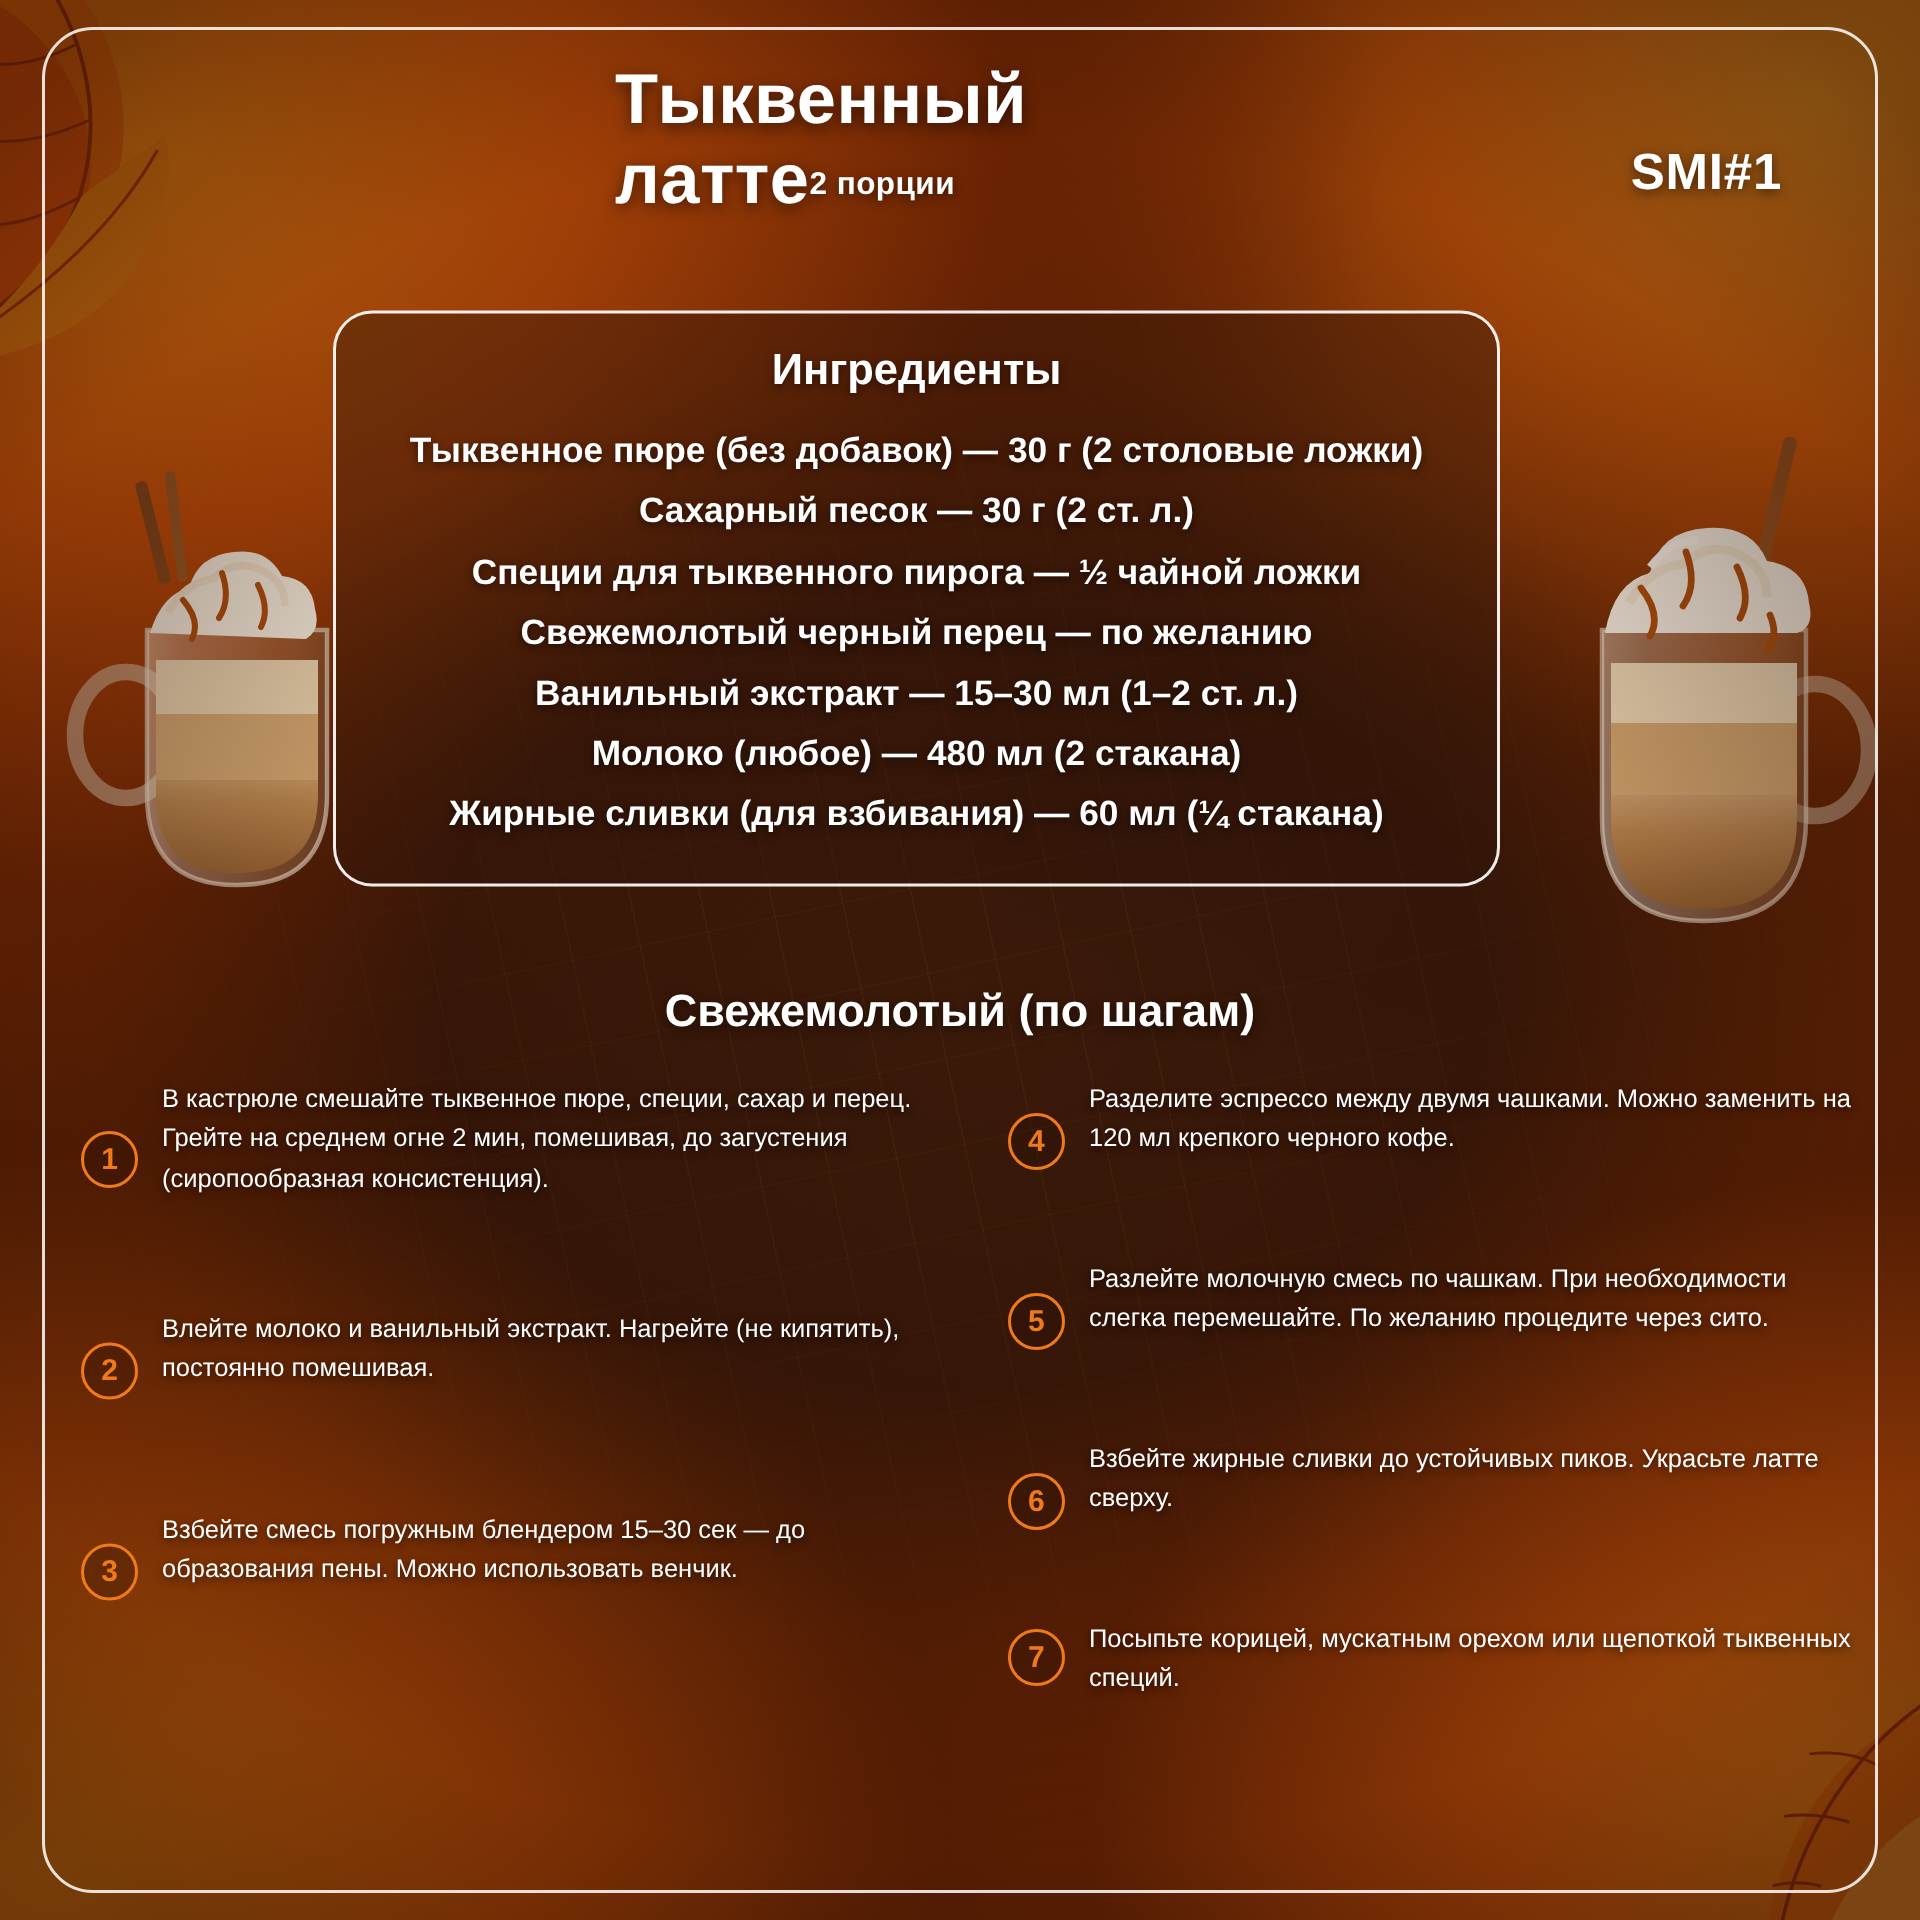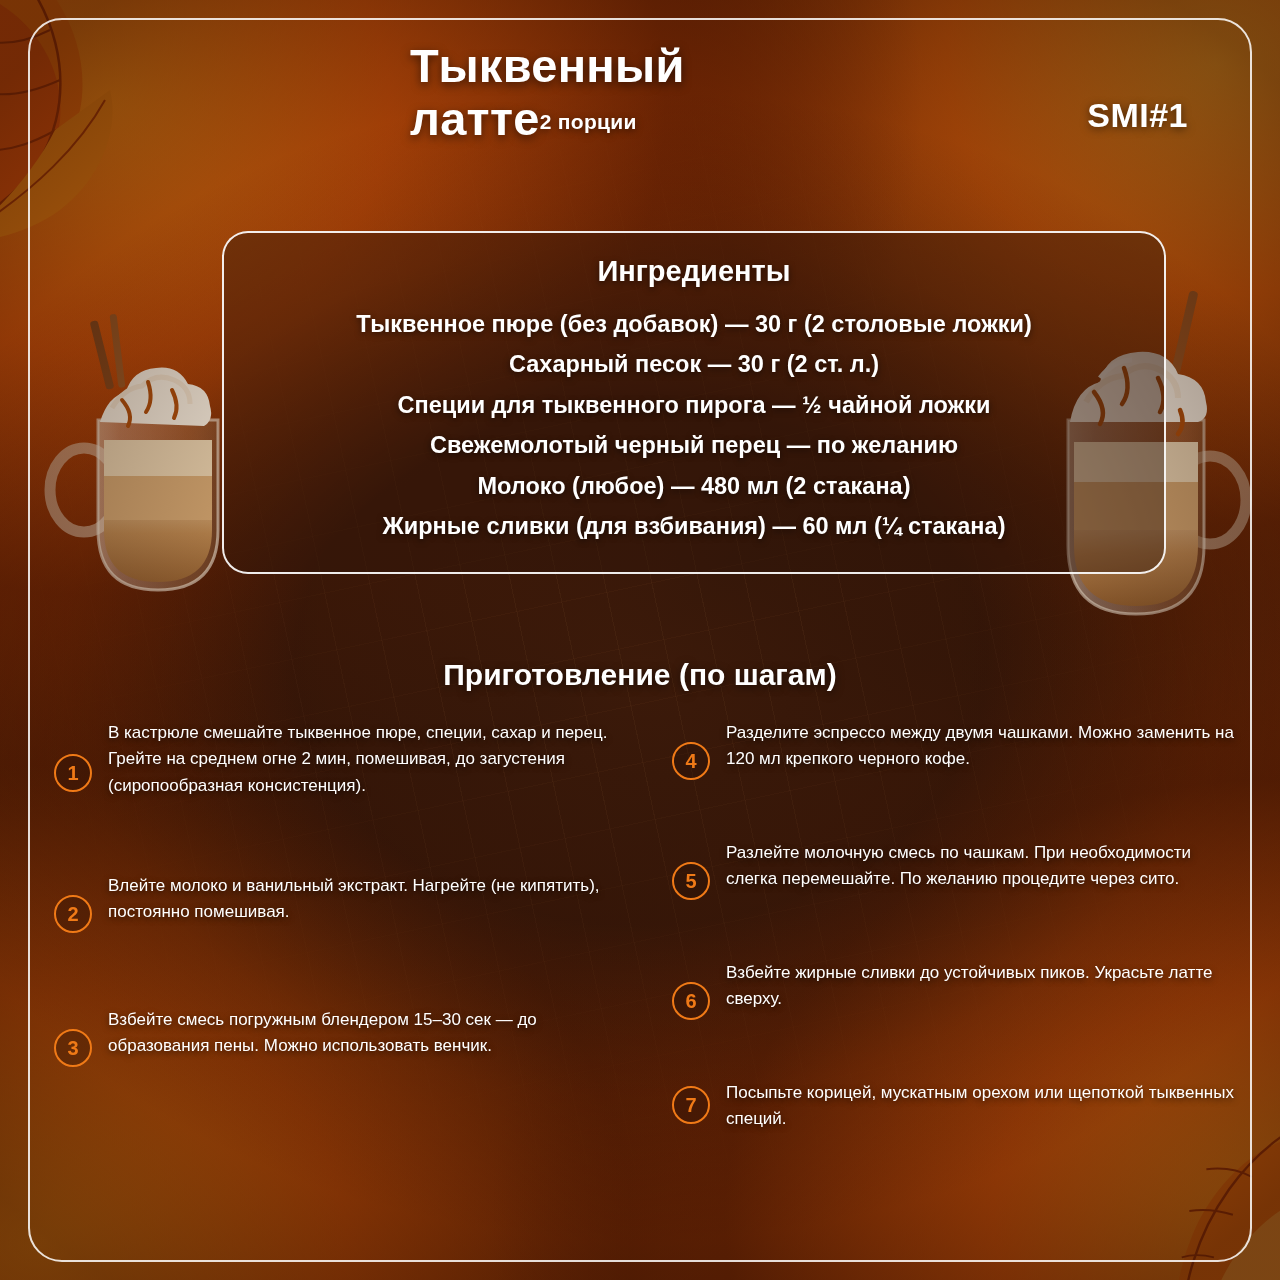--- a/index.html
+++ b/index.html
@@ -103,27 +103,26 @@
     color: #ffffff;
     letter-spacing: .5px;
     text-shadow: 0 2px 8px rgba(0,0,0,.55);
   }
 
   
   .ing-card {
     position: absolute;
     left: 222px;
     top: 207px;
-    width: 944px;
+    width: 778px;
     border: 2px solid rgba(255,255,255,.92);
     border-radius: 26px;
     background: rgba(47,21,9,.42);
     padding: 22px 26px 26px;
     text-align: center;
-    margin-top: 24px;
   }
   .ing-title {
     font-size: 29px;
     font-weight: bold;
     color: #ffffff;
     margin-bottom: 16px;
     text-shadow: 0 2px 6px rgba(0,0,0,.5);
   }
   .ing-list { list-style: none; font-weight: bold; }
   .ing-list li {
@@ -305,26 +304,27 @@
 
   <div class="brand">SMI#1</div>
 
   <div class="ing-card">
     <div class="ing-title">Ингредиенты</div>
     <ul class="ing-list">
       <li>Тыквенное пюре (без добавок) — 30 г (2 столовые ложки)</li>
       <li>Сахарный песок — 30 г (2 ст. л.)</li>
       <li>Специи для тыквенного пирога — ½ чайной ложки</li>
       <li>Свежемолотый черный перец — по желанию</li>
+      <li>Ванильный экстракт — 15–30 мл (1–2 ст. л.)</li>
       <li>Молоко (любое) — 480 мл (2 стакана)</li>
       <li>Жирные сливки (для взбивания) — 60 мл (¼ стакана)</li>
     </ul>
   </div>
 
-  <div class="steps-title">Приготовление (по шагам)</div>
+  <div class="steps-title">Свежемолотый (по шагам)</div>
 
   <div class="steps">
 
     <div class="col col-left">
       <div class="step" data-idx="1">
         <div class="step-num">1</div>
         <div class="step-text">В кастрюле смешайте тыквенное пюре, специи, сахар и перец. Грейте на среднем огне 2 мин, помешивая, до загустения (сиропообразная консистенция).</div>
       </div>
       <div class="step" data-idx="2">
         <div class="step-num">2</div>

